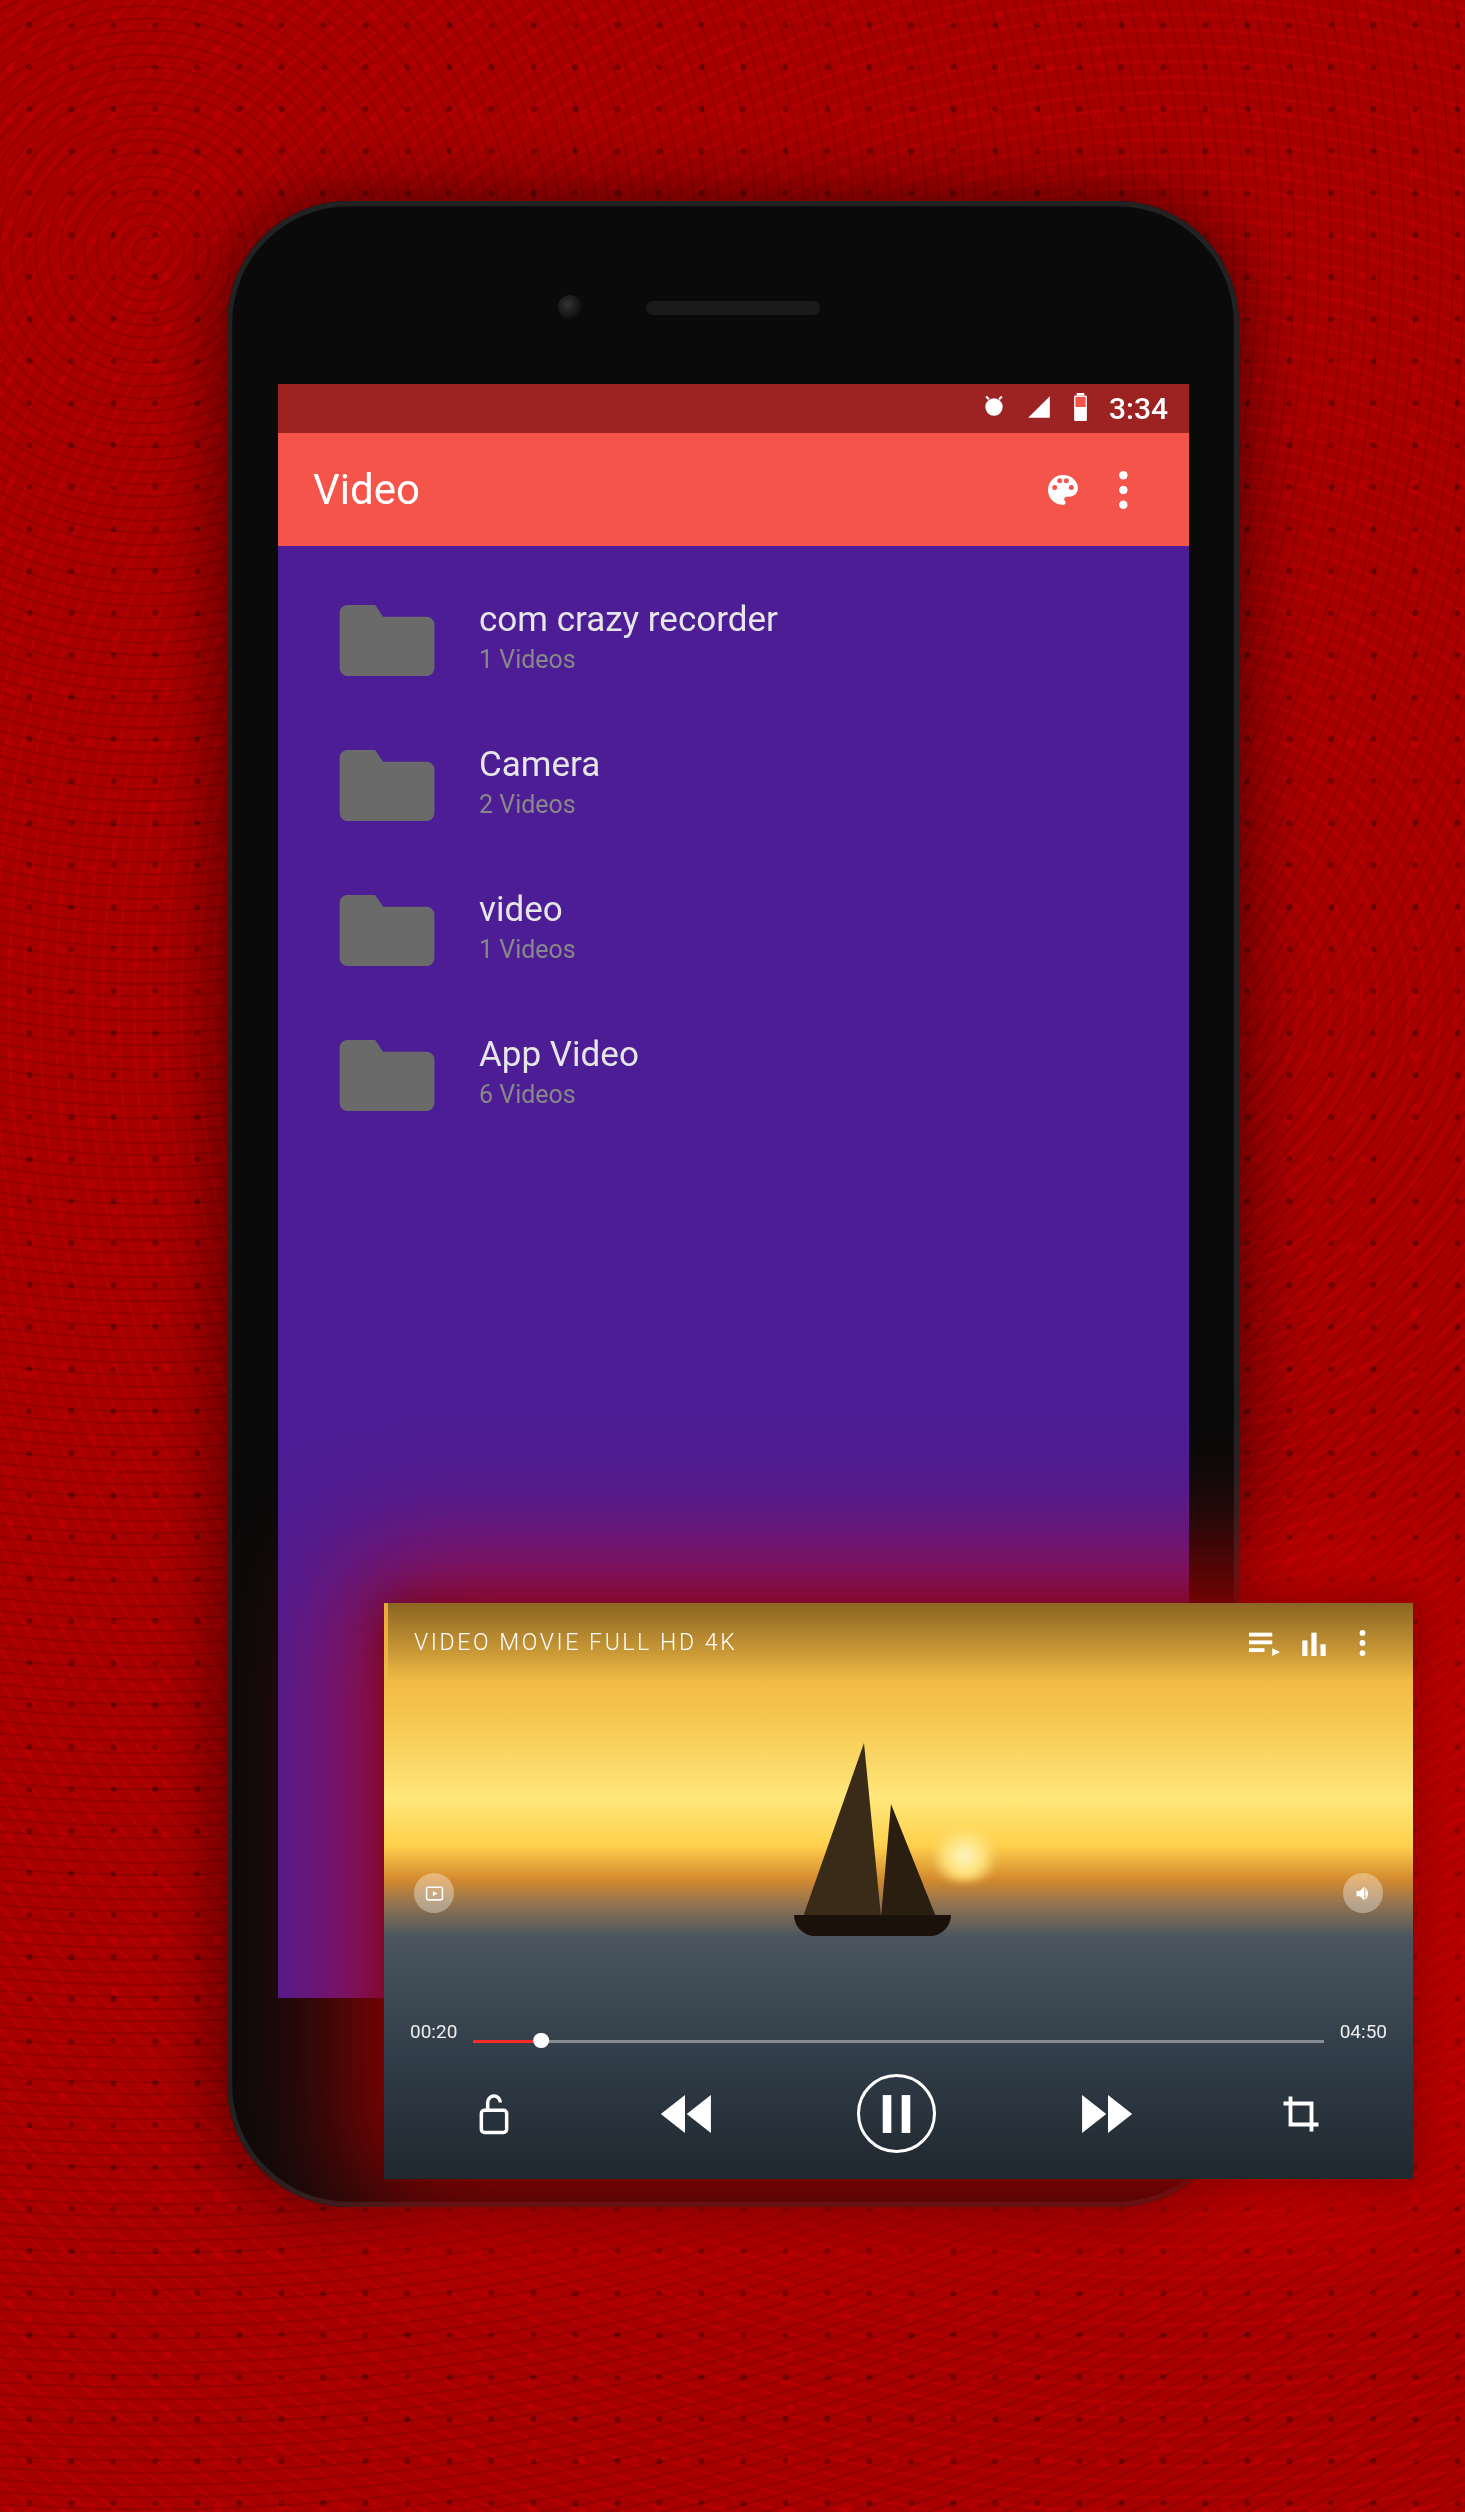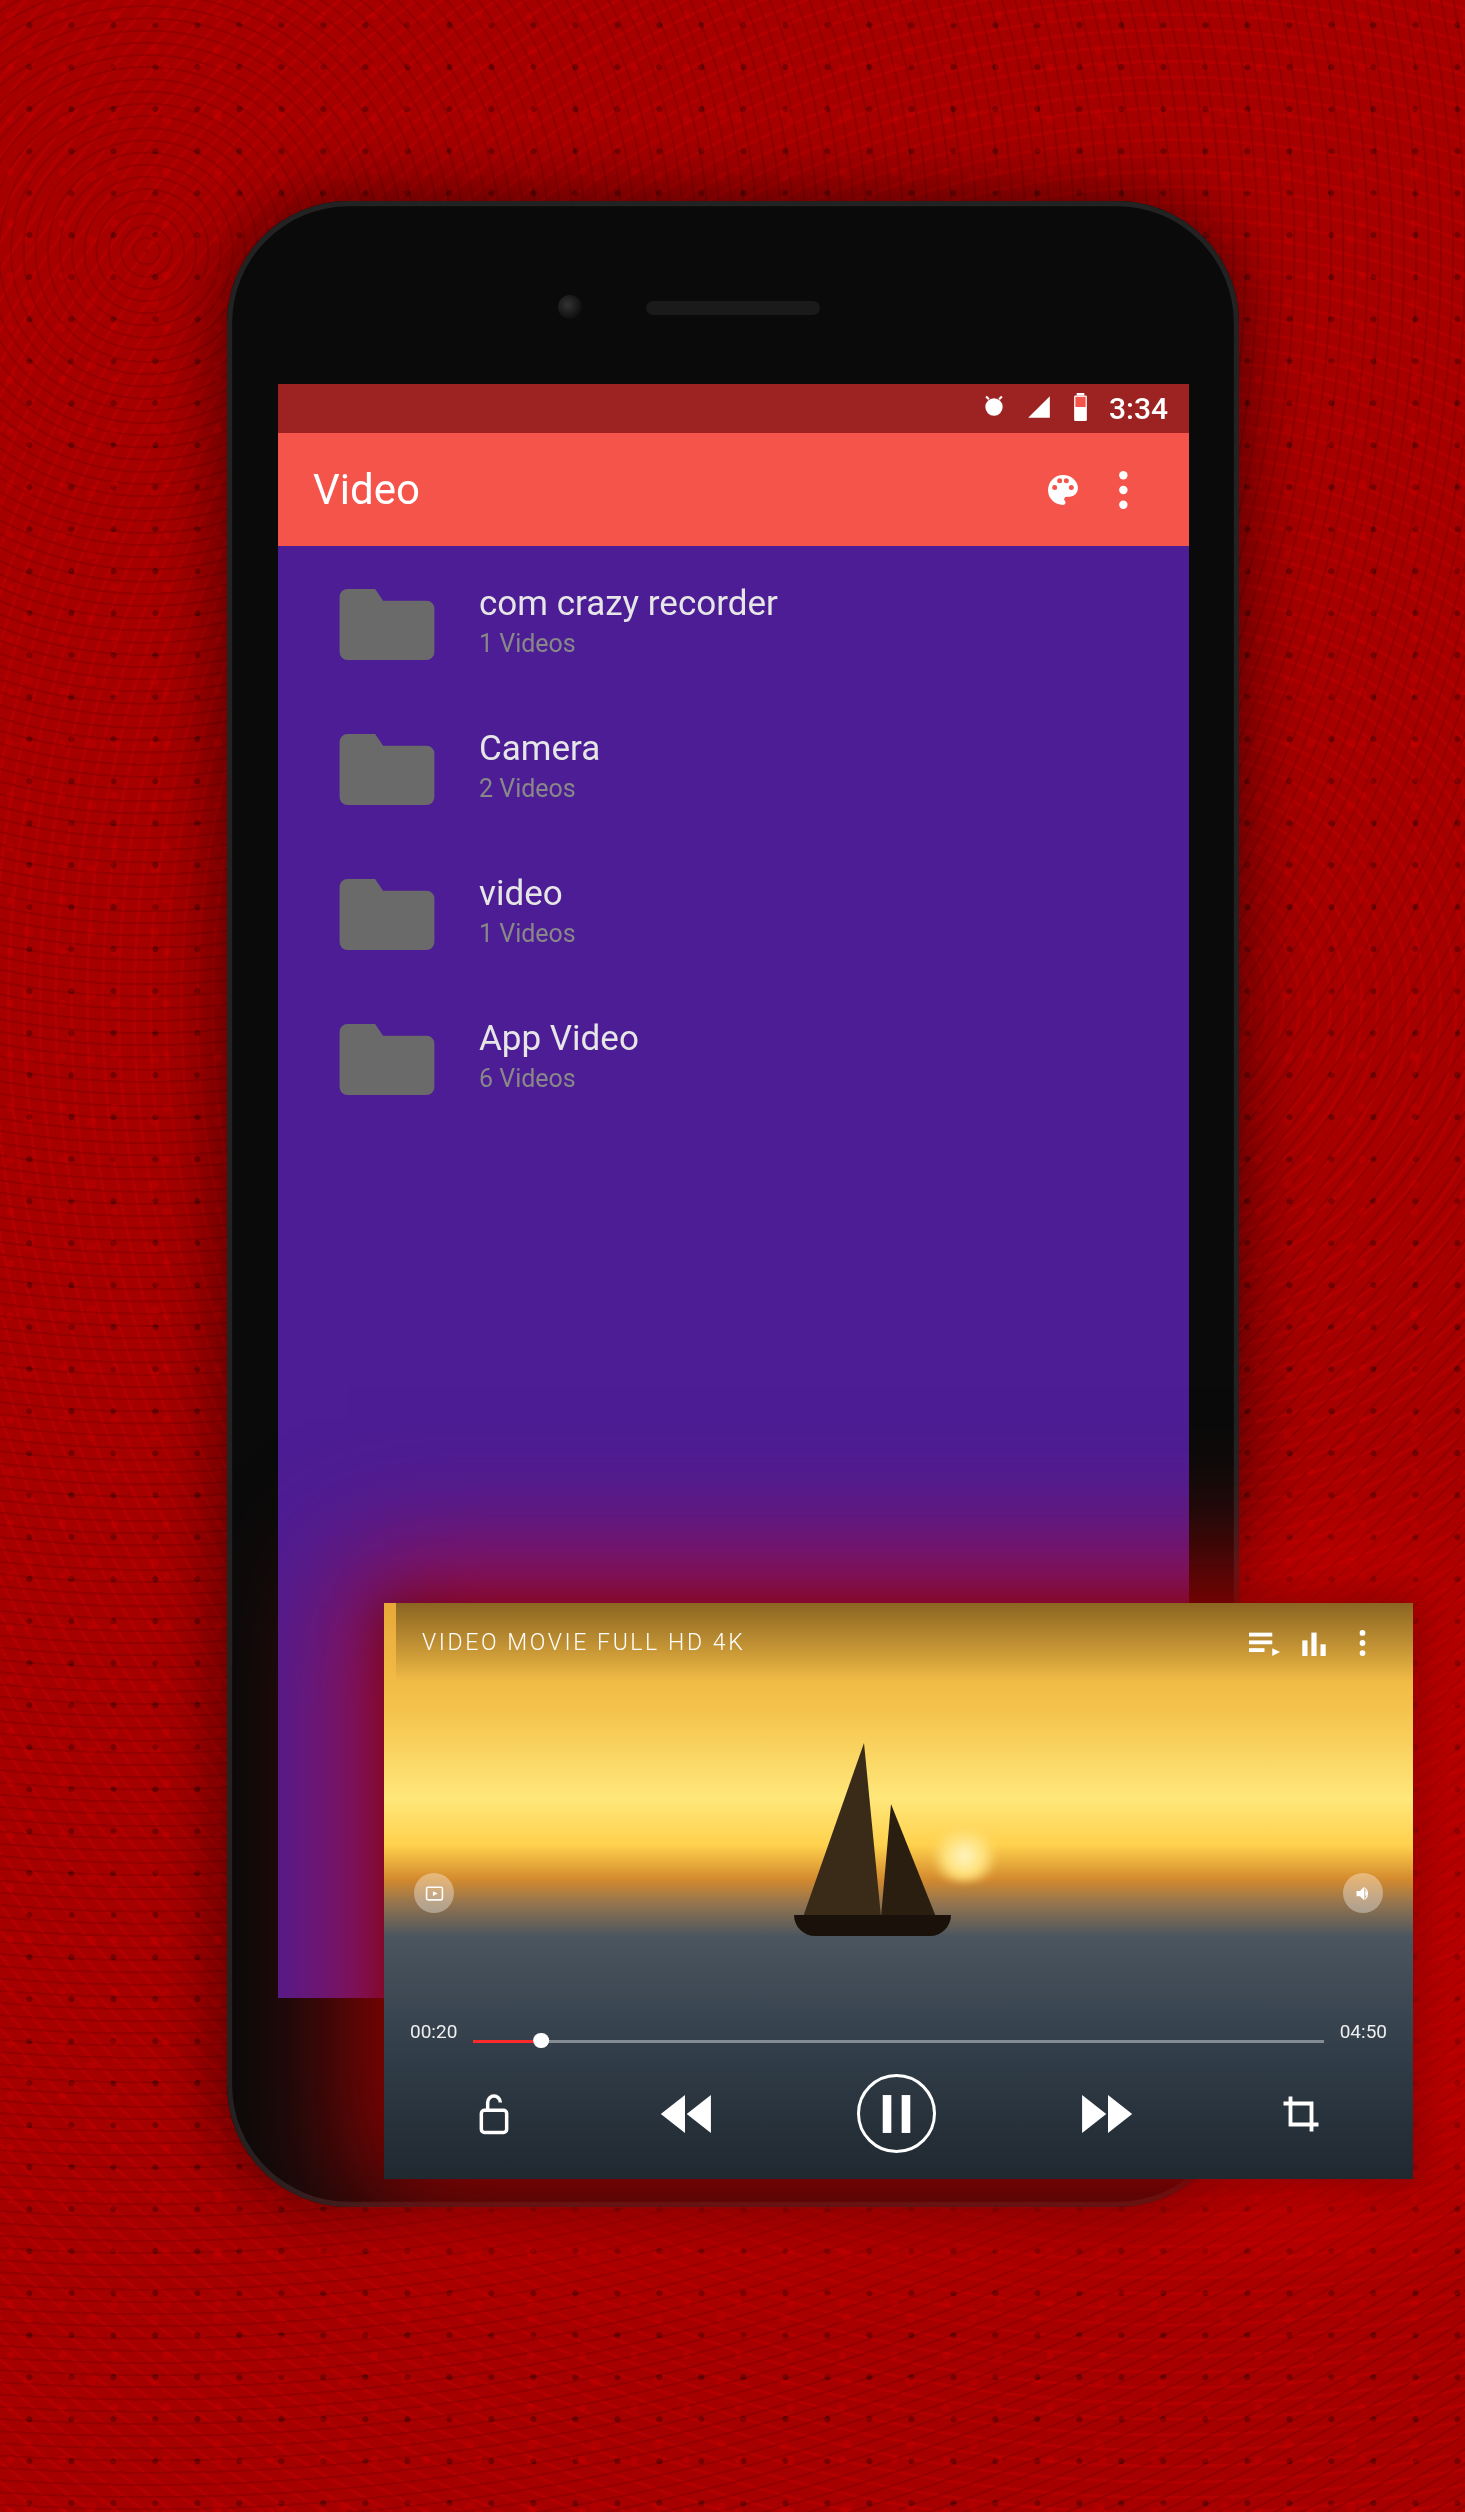--- a/index.html
+++ b/index.html
@@ -83,21 +83,21 @@
   height: 113px;
   background: #f5544b;
   display: flex;
   align-items: center;
   padding: 0 35px;
   color: #fff;
 }
 .appbar .title { font-size: 42px; font-weight: 400; flex: 1; }
 .appbar .icon-btn { width: 61px; display: flex; justify-content: center; }
 
-.folders { padding-top: 2px; }
+.folders { padding-top: 18px; }
 .folder-row {
   display: flex;
   align-items: center;
   gap: 44px;
   padding: 33px 44px 33px 61px;
 }
 .folder-icon { width: 96px; height: 79px; flex: 0 0 auto; }
 .folder-icon svg { width: 100%; height: 100%; }
 .folder-text .name { color: #e6e6e6; font-size: 35px; }
 .folder-text .count { color: #888; font-size: 25px; margin-top: 5.2px; }
@@ -157,21 +157,21 @@
 }
 .hull {
   position: absolute;
   top: 312px; left: 410px;
   width: 157px; height: 21px;
   background: #1a120a;
   border-radius: 0 0 35px 35px;
 }
 .video-top {
   position: absolute;
-  top: 0; left: 12px; right: 0;
+  top: 0; left: 4px; right: 0;
   height: 79px;
   display: flex;
   align-items: center;
   padding: 0 26px;
   background: linear-gradient(to bottom, rgba(0,0,0,0.4), transparent);
   justify-content: space-between;
 }
 .video-title {
   color: #fff;
   font-size: 23px;

